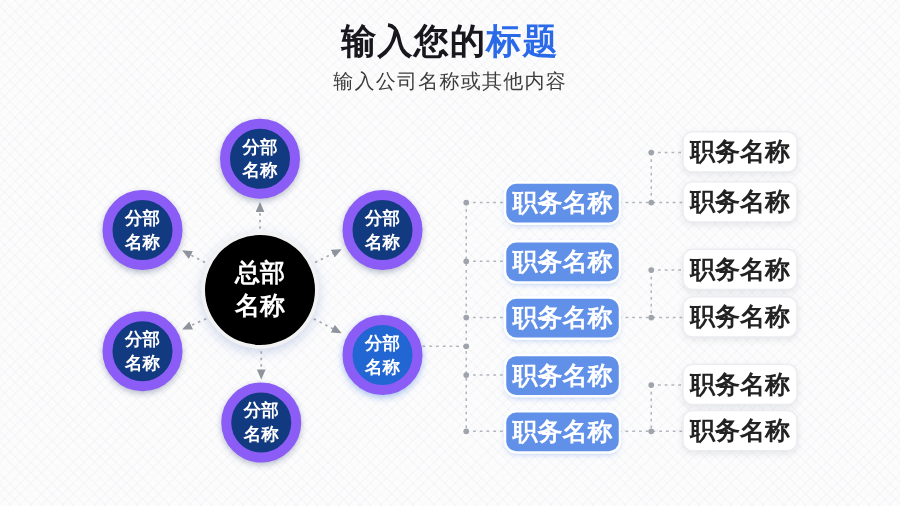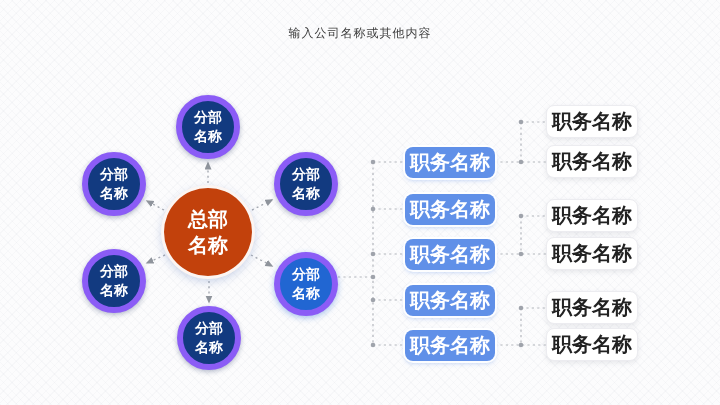--- a/index.html
+++ b/index.html
@@ -9,32 +9,32 @@
     background-color:#fcfcfd;
     background-image:
       repeating-linear-gradient(45deg, rgba(130,140,160,0.045) 0 1px, transparent 1px 6px),
       repeating-linear-gradient(-45deg, rgba(130,140,160,0.045) 0 1px, transparent 1px 6px);
   }
   .abs{position:absolute;}
   
   .header{left:0;top:18px;width:720px;text-align:center;}
   .title{font-size:28px;font-weight:bold;letter-spacing:1px;color:#17171d;line-height:30px;}
   .title .hl{color:#2a6ae9;}
-  .subtitle{margin-top:7px;font-size:12px;letter-spacing:1px;color:#3c3c3c;}
+  .subtitle{margin-top:7px;font-size:16px;letter-spacing:1px;color:#3c3c3c;}
   
   svg.wires{left:0;top:0;z-index:1;}
   
   .circle{border-radius:50%;display:flex;align-items:center;justify-content:center;
           text-align:center;color:#fff;font-weight:bold;box-sizing:border-box;z-index:2;}
-  .hub{left:161px;top:185px;width:94px;height:94px;background:#c2410c;
+  .hub{left:161px;top:185px;width:94px;height:94px;background:#000000;
        border:3px solid rgba(255,255,255,0.95);
        box-shadow:0 3px 9px rgba(120,145,200,0.35);
        font-size:20px;line-height:26px;}
   .hub .lbl{width:44px;}
-  .sat{width:64px;height:64px;background:#123a80;border:6px solid #8b5cf6;
+  .sat{width:64px;height:64px;background:#123a80;border:8px solid #8b5cf6;
        box-shadow:0 2px 5px rgba(20,40,90,0.30);
        font-size:14px;line-height:19px;}
   .sat .lbl{width:30px;}
   .sat-top{left:176px;top:95px;}
   .sat-lu{left:82px;top:152px;}
   .sat-ll{left:82px;top:249px;}
   .sat-bottom{left:177px;top:306px;}
   .sat-ru{left:274px;top:152px;}
   .sat-rl{left:274px;top:252px;background:#2166d2;box-shadow:0 2px 6px rgba(33,102,210,0.40);}
   
@@ -46,20 +46,21 @@
        box-shadow:0 2px 5px rgba(80,90,110,0.12);}
   .b1{left:405px;top:147px;} .b2{left:405px;top:194px;} .b3{left:405px;top:239px;}
   .b4{left:405px;top:285px;} .b5{left:405px;top:330px;}
   .w1{left:546px;top:105px;} .w2{left:546px;top:145px;} .w3{left:546px;top:199px;}
   .w4{left:546px;top:237px;} .w5{left:546px;top:291px;} .w6{left:546px;top:328px;}
 </style>
 </head>
 <body>
 
 <div class="abs header">
+  <div class="title"><span>输入您的</span><span class="hl">标题</span></div>
   <div class="subtitle">输入公司名称或其他内容</div>
 </div>
 
 <svg class="abs wires" width="720" height="405" viewBox="0 0 720 405">
   <defs>
     <marker id="arw" markerWidth="9" markerHeight="8" refX="6.5" refY="3.5" orient="auto" markerUnits="userSpaceOnUse">
       <path d="M0,0 L8,3.5 L0,7 Z" fill="#8f949c"></path>
     </marker>
   </defs>
   <g stroke="#a6aab2" stroke-width="1.4" stroke-dasharray="2 3.2" fill="none">

